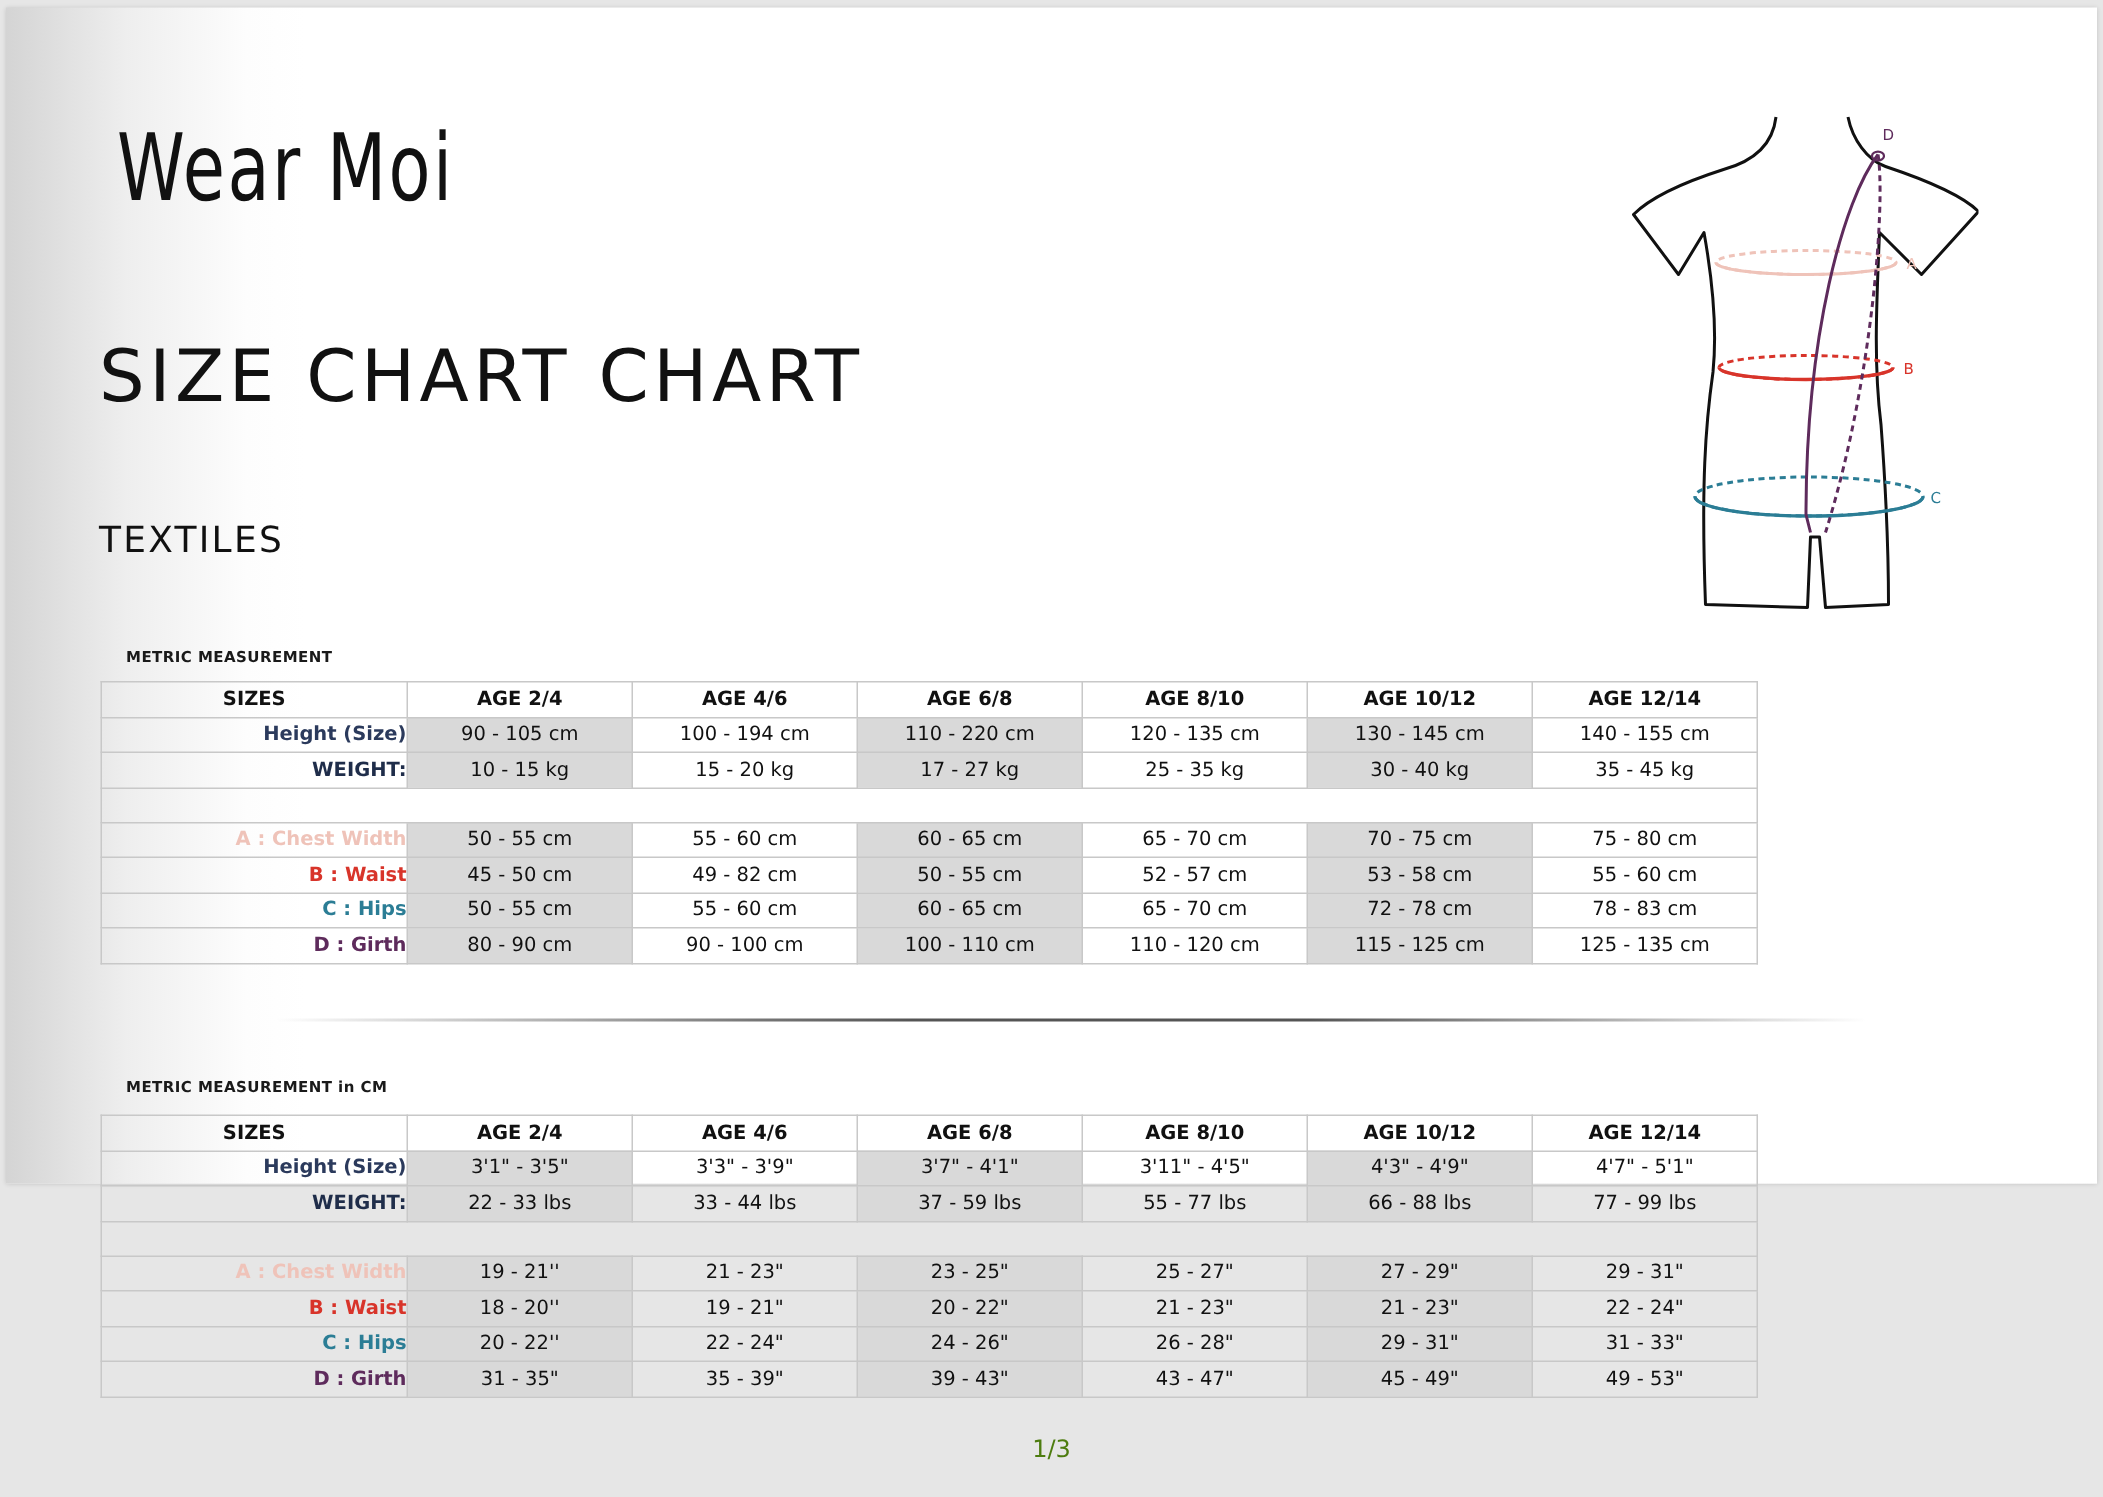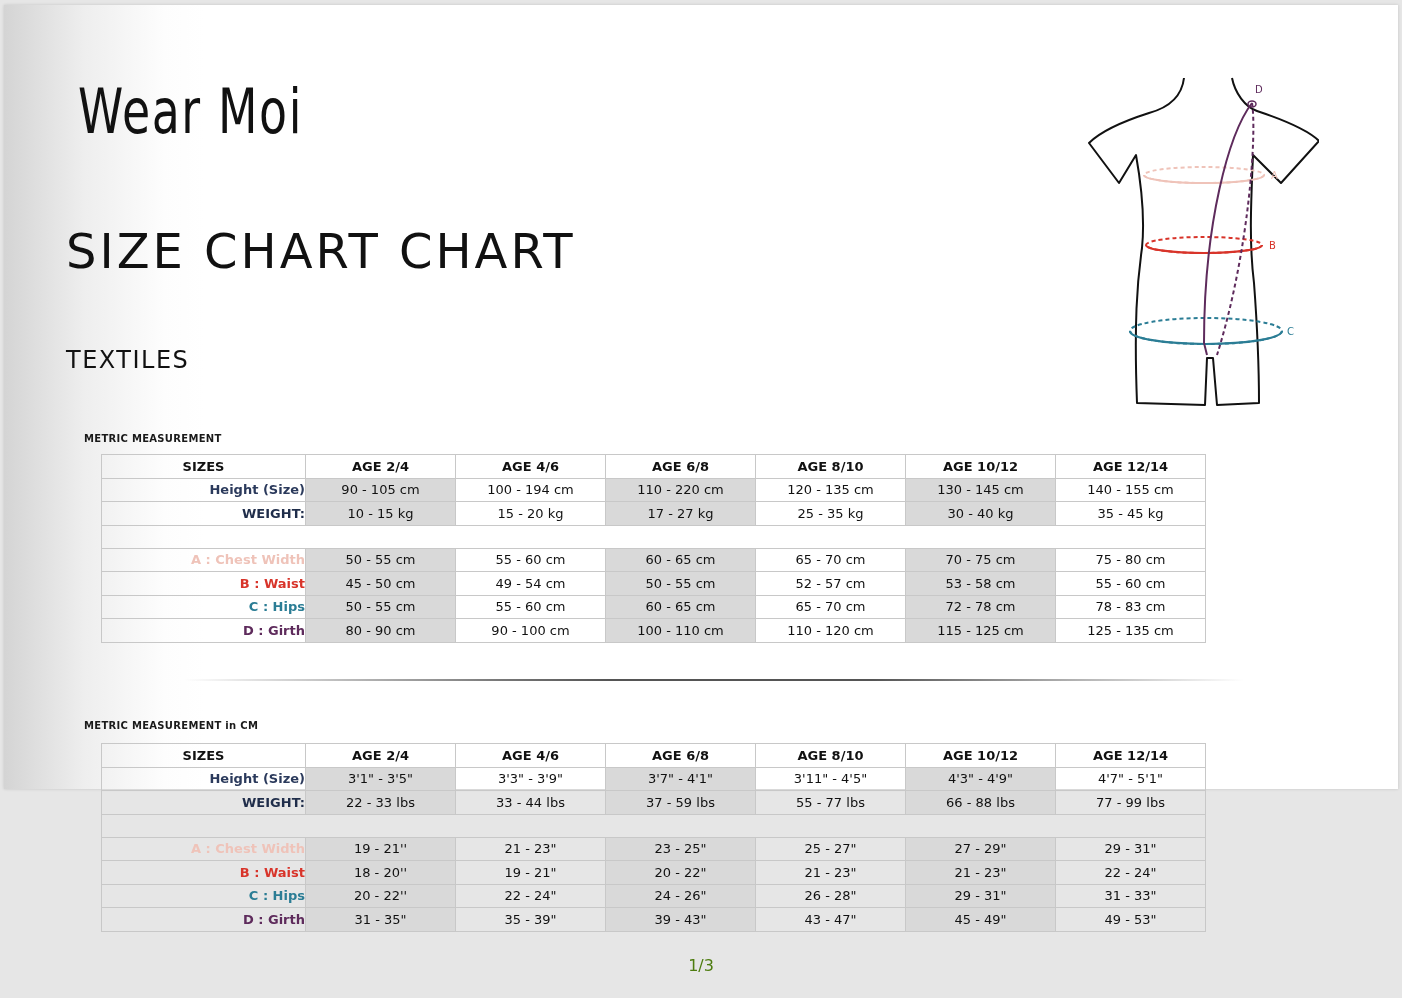--- a/index.html
+++ b/index.html
@@ -38,21 +38,20 @@
   .section-title {
     position: absolute; left: 62px; margin: 18px;
     font-size: 10px; font-weight: bold; letter-spacing: 0.3px; color: #1a1a1a;
     font-family: "DejaVu Sans", sans-serif;
   }
   .figure { position: absolute; left: 1075px; top: 68px; width: 240px; height: 340px; }
   table.size {
     position: absolute; left: 63px; border-collapse: collapse;
     font-family: "DejaVu Sans", sans-serif; font-size: 13px;
     border: 1px solid #bdbdbd;
-    margin-left: 34px;
   }
   table.size td {
     height: 22.5px; padding: 0; border: 1px solid #c8c8c8; text-align: center; color: #111;
   }
   table.size td.label { text-align: right; padding-left: 5px; font-weight: bold; width: 198px; }
   table.size td.val { width: 149px; }
   table.size td.shade { background: #d9d9d9; }
   table.size tr.head td { font-weight: bold; }
   table.size tr.head td.label { text-align: center; padding-left: 0; }
   table.size tr.spacer td { height: 22px; }
@@ -137,21 +136,21 @@
       <td class="val shade">50 - 55 cm</td>
       <td class="val">55 - 60 cm</td>
       <td class="val shade">60 - 65 cm</td>
       <td class="val">65 - 70 cm</td>
       <td class="val shade">70 - 75 cm</td>
       <td class="val">75 - 80 cm</td>
     </tr>
     <tr>
       <td class="label" style="color:#d8342a">B : Waist</td>
       <td class="val shade">45 - 50 cm</td>
-      <td class="val">49  - 54 cm</td>
+      <td class="val">49  - 82 cm</td>
       <td class="val shade">50 - 55 cm</td>
       <td class="val">52 - 57 cm</td>
       <td class="val shade">53 - 58 cm</td>
       <td class="val">55 - 60 cm</td>
     </tr>
     <tr>
       <td class="label" style="color:#2b7d95">C : Hips</td>
       <td class="val shade">50 - 55 cm</td>
       <td class="val">55 - 60 cm</td>
       <td class="val shade">60 - 65 cm</td>

